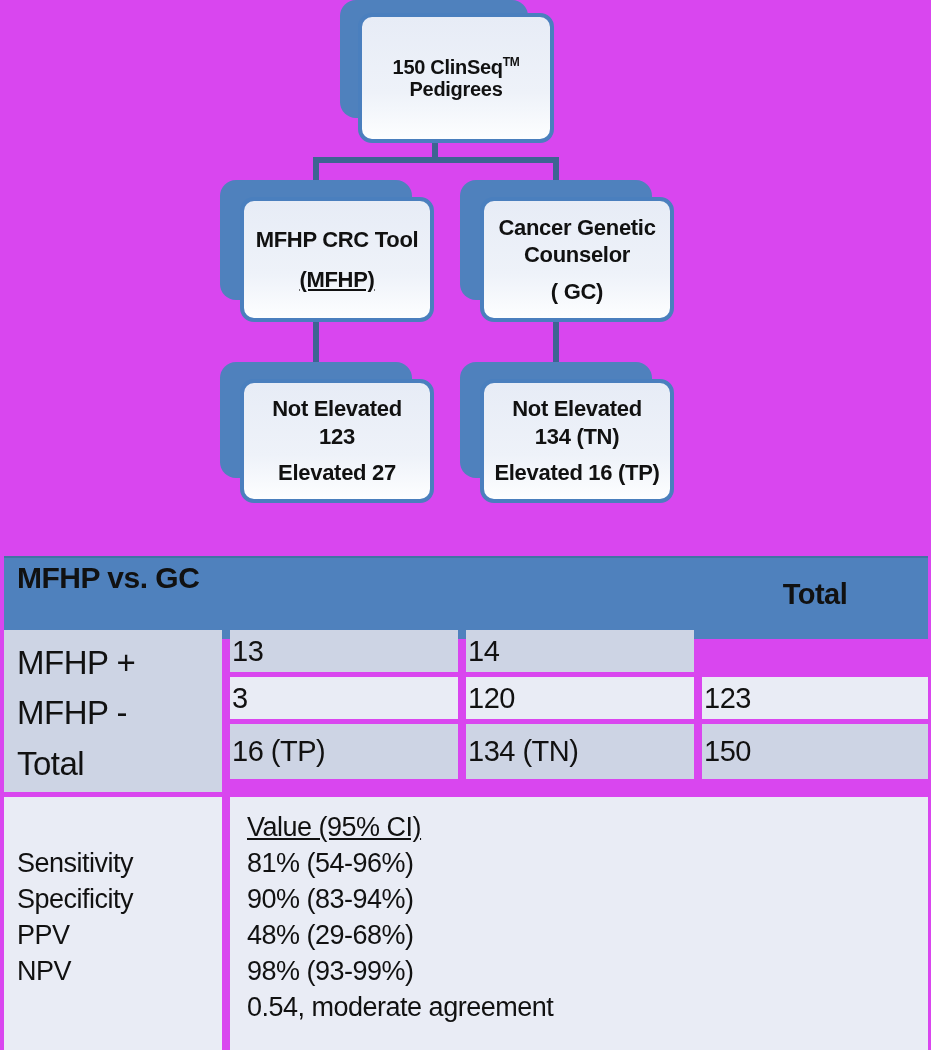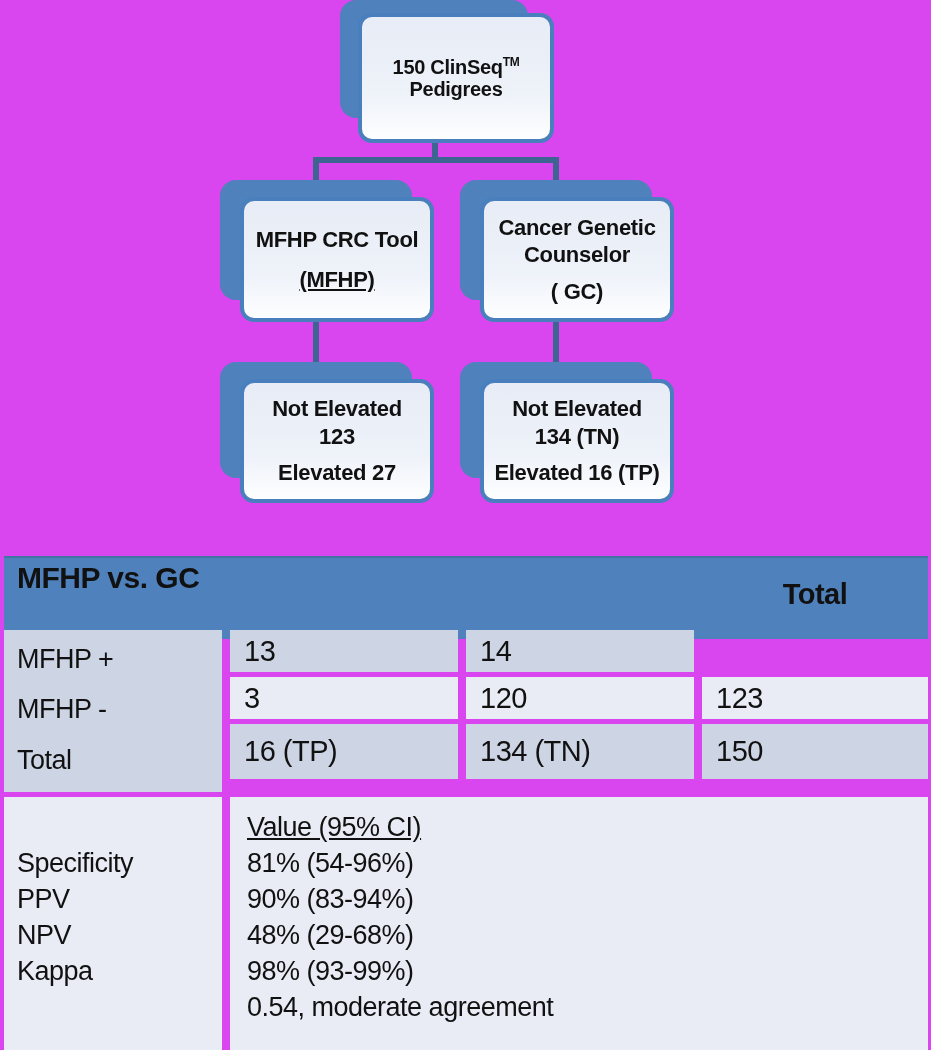--- a/index.html
+++ b/index.html
@@ -40,26 +40,26 @@
   }
   .ttitle{
     position:absolute;left:13px;top:3px;font-size:30px;font-weight:bold;letter-spacing:-0.5px;
   }
   .colhead{
     position:absolute;top:40px;height:38px;line-height:38px;text-align:center;
     font-size:29px;font-weight:bold;letter-spacing:-0.5px;
   }
   .cell{
     position:absolute;box-sizing:border-box;font-size:29px;letter-spacing:-0.5px;
-    display:flex;align-items:center;padding-left:14px;
+    display:flex;align-items:center;padding-left:2px;
   }
   .bg-dark{background:var(--row-dark);}
   .bg-light{background:var(--row-light);}
   .labelcol{position:absolute;left:4px;top:630px;width:218px;height:162px;background:var(--row-dark);}
-  .rowlabel{position:absolute;left:13px;font-size:27px;letter-spacing:-0.5px;text-align:center;}
+  .rowlabel{position:absolute;left:13px;font-size:33px;letter-spacing:-0.5px;text-align:center;}
   .c2{left:230px;width:228px;}
   .c3{left:466px;width:228px;}
   .c4{left:702px;width:226px;}
   .r1{top:630px;height:42px;}
   .r2{top:677px;height:42px;}
   .r3{top:724px;height:55px;}
   
   .statcell{position:absolute;top:797px;height:253px;background:var(--row-light);box-sizing:border-box;}
   .stat-left{left:4px;width:218px;padding:48px 0 0 13px;}
   .stat-right{left:230px;width:698px;padding:12px 13px 0 17px;}
@@ -123,24 +123,24 @@
 
   <div class="cell bg-light r2 c2">3</div>
   <div class="cell bg-light r2 c3">120</div>
   <div class="cell bg-light r2 c4">123</div>
 
   <div class="cell bg-dark r3 c2">16 (TP)</div>
   <div class="cell bg-dark r3 c3">134 (TN)</div>
   <div class="cell bg-dark r3 c4">150</div>
 
   <div class="statcell stat-left">
+    <div class="statline">Sensitivity</div>
     <div class="statline">Specificity</div>
     <div class="statline">PPV</div>
     <div class="statline">NPV</div>
-    <div class="statline">Kappa</div>
   </div>
   <div class="statcell stat-right">
     <div class="statline"><span class="underlined">Value (95% CI)</span></div>
     <div class="statline">81% (54-96%)</div>
     <div class="statline">90% (83-94%)</div>
     <div class="statline">48% (29-68%)</div>
     <div class="statline">98% (93-99%)</div>
     <div class="statline">0.54, moderate agreement</div>
   </div>
 

